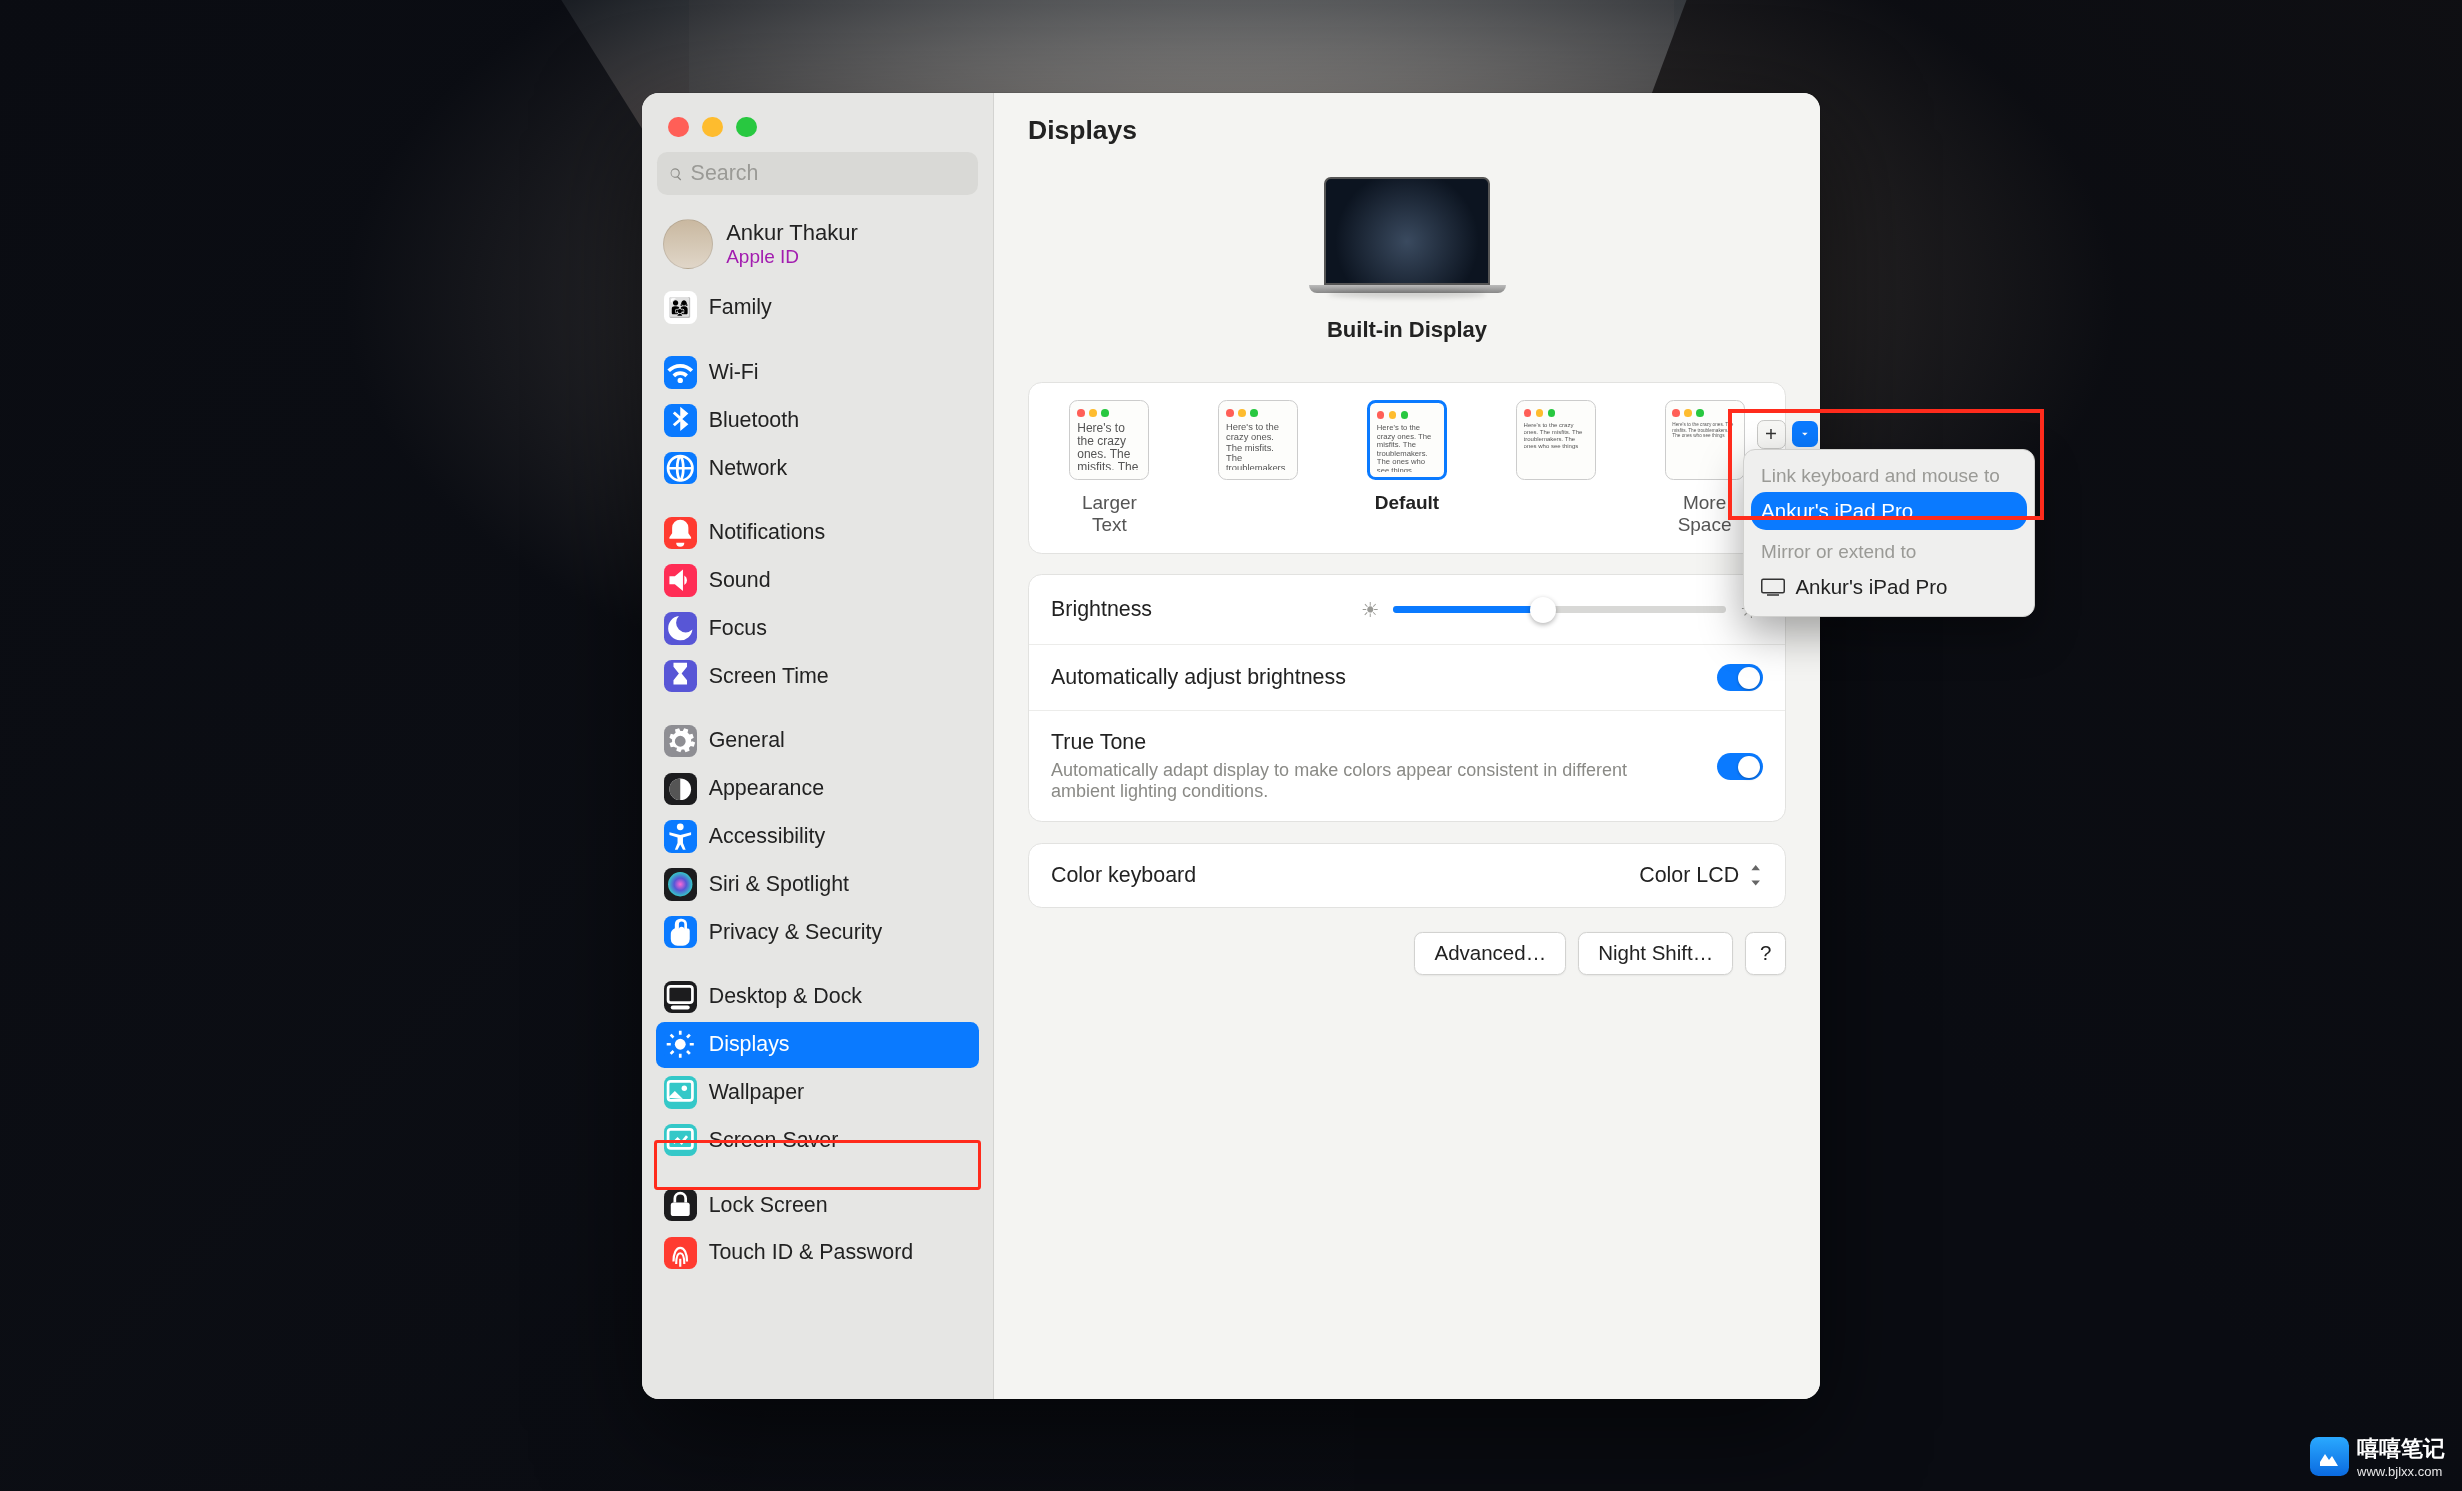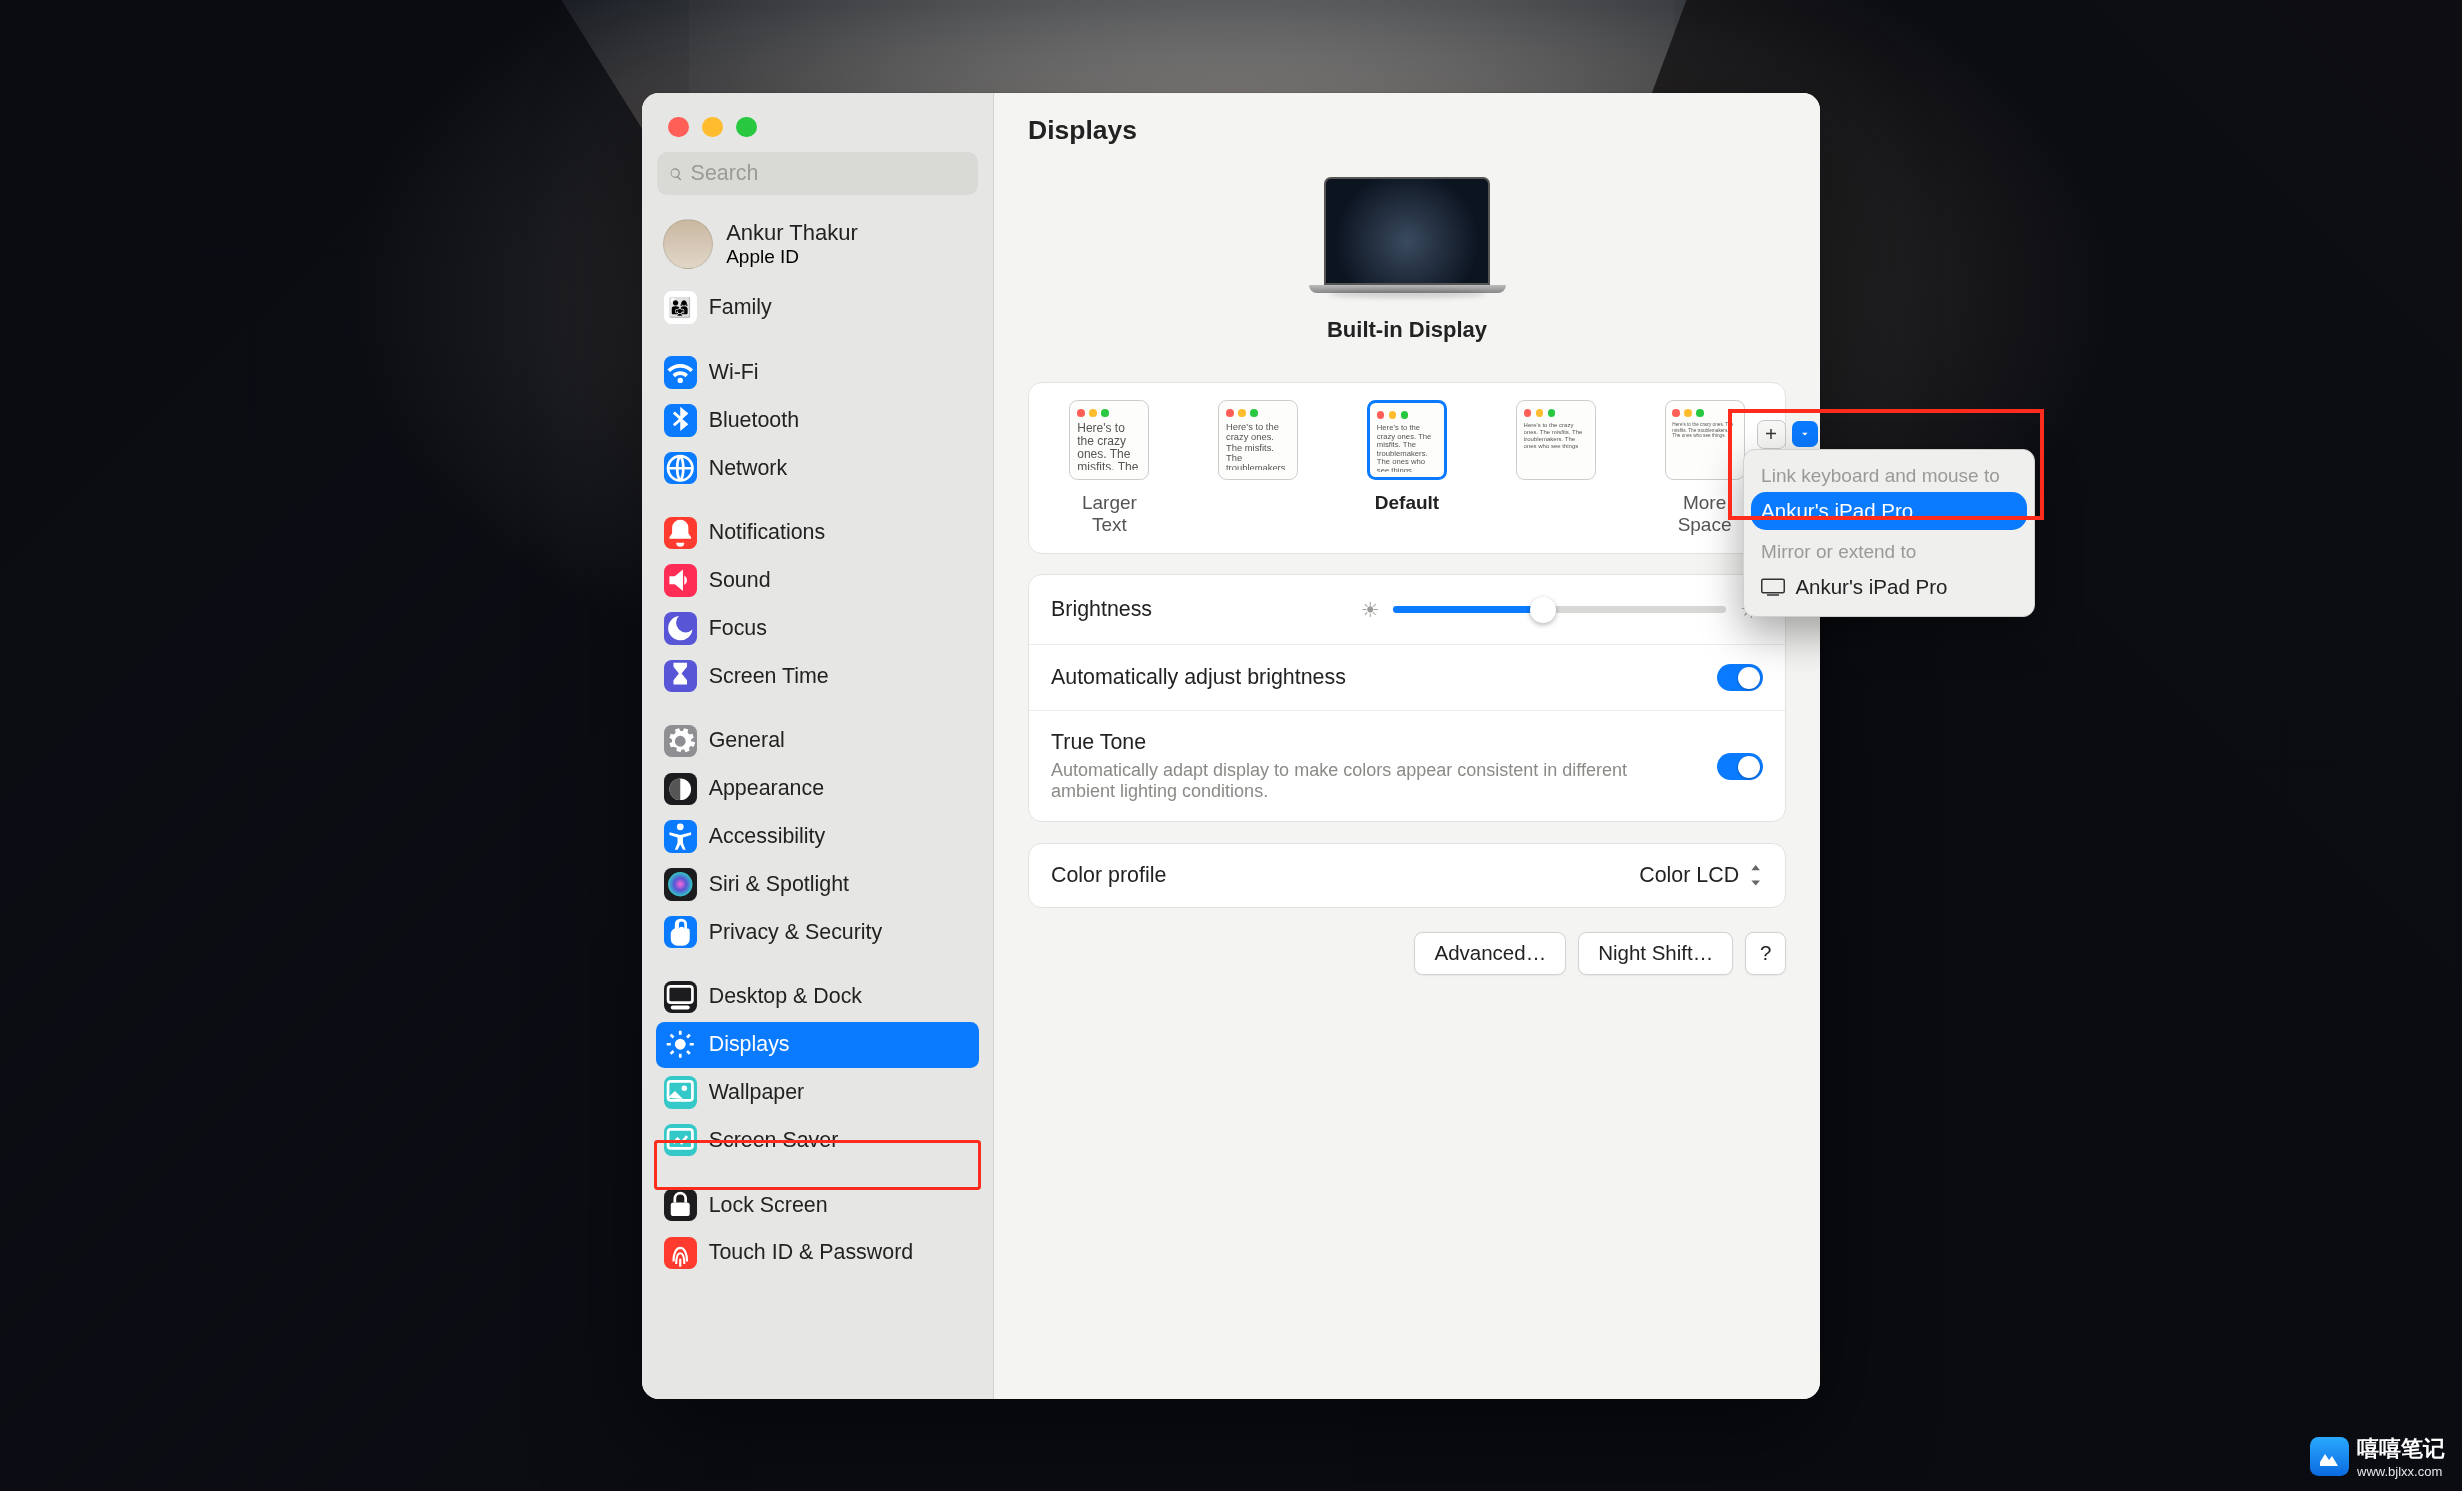--- a/index.html
+++ b/index.html
@@ -44,21 +44,21 @@
   background:#d9d9d6; border-radius:10.3px; height:43px;
   display:flex; align-items:center; padding:0 12px; color:#8a8a86;
 }
 .search svg { width:20.5px; height:20.5px; fill:#8a8a86; margin-right:6.8px; }
 .search input { flex:1; border:none; background:transparent; font-size:21.4px; color:#555; outline:none; }
 .search input::placeholder { color:#9a9a96; }
 
 .account { display:flex; align-items:center; padding: 8.5px 20.5px 15.4px 20.5px; gap:13.7px; }
 .avatar { width:50px; height:50px; border-radius:50%; background: linear-gradient(#c9b8a0,#e0d6c8); border:0.9px solid rgba(0,0,0,0.1); }
 .acct-text .name { font-size:22px; color:#222; }
-.acct-text .sub { font-size:19px; color:#000000; }
+.acct-text .sub { font-size:19px; color:#a21caf; }
 
 .slist { padding: 0 13.7px; overflow-y:auto; }
 .sitem {
   display:flex; align-items:center; gap:12px;
   padding: 6.8px 8.5px; border-radius:8.5px; margin-bottom:1.7px;
   color:#222; font-size:21.4px; cursor:default;
 }
 .sitem.selected { background:#0a7aff; color:#fff; }
 .sicon { width:32.5px; height:32.5px; border-radius:7.7px; display:flex; align-items:center; justify-content:center; font-size:19px; color:#fff; flex-shrink:0; }
 .gap { height:17px; }
@@ -472,21 +472,21 @@
         <div class="row-left">
           <div class="row-label">True Tone</div>
           <div class="row-sub">Automatically adapt display to make colors appear consistent in different ambient lighting conditions.</div>
         </div>
         <div class="toggle"></div>
       </div>
     </div>
 
     <div class="section" style="margin-top:20.5px;">
       <div class="row">
-        <div class="row-label">Color profile</div>
+        <div class="row-label">Color keyboard</div>
         <div class="select">
           <span>Color LCD</span>
           <svg viewBox="0 0 18 24">
               <path d="M9 0l5 6H4zM9 24l-5-6h10z"></path>
             </svg>
         </div>
       </div>
     </div>
 
     <div class="footer-btns">

